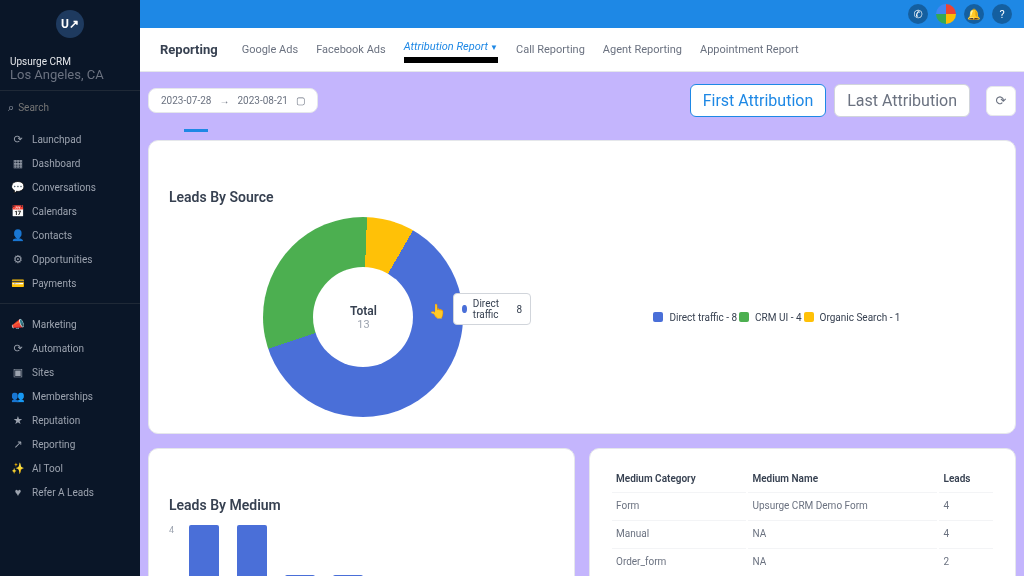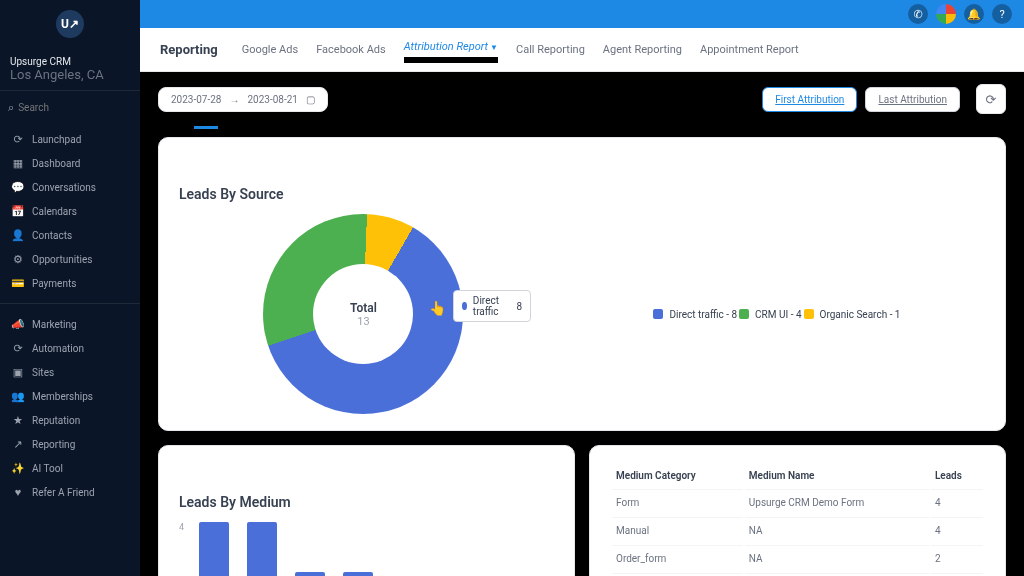--- a/index.html
+++ b/index.html
@@ -20,25 +20,25 @@
 .nav-divider { height: 1px; background: #1f2937; margin: 4px 0; }
 .main { flex: 1; display: flex; flex-direction: column; background: #fff; }
 .topbar { height: 28px; background: #1e88e5; display: flex; justify-content: flex-end; align-items: center; padding: 0 12px; gap: 8px; }
 .top-icon { width: 20px; height: 20px; border-radius: 50%; background: rgba(0,0,0,0.3); display: flex; align-items: center; justify-content: center; color: #fff; font-size: 11px; }
 .top-icon.gcolor { background: conic-gradient(#ea4335 0 90deg, #fbbc05 90deg 180deg, #34a853 180deg 270deg, #4285f4 270deg 360deg); }
 .header-tabs { display: flex; align-items: center; gap: 18px; padding: 8px 20px; border-bottom: 1px solid #e5e7eb; font-size: 11px; color: #6b7280; }
 .header-title { font-weight: 700; color: #374151; font-size: 13px; margin-right: 6px; }
 .tab { cursor: pointer; padding: 4px 0; }
 .tab.active { color: #1e88e5; border-bottom: 6px solid #000000; font-style: italic; }
 .tab .chev { font-size: 8px; margin-left: 2px; }
-.content { flex: 1; padding: 12px 18px; overflow: auto; background: #000000; }
+.content { flex: 1; padding: 12px 8px; overflow: auto; background: #c4b5fd; }
 .filter-row { display: flex; align-items: center; gap: 8px; margin-bottom: 12px; }
 .date-pill { background: #fff; border: 1px solid #e5e7eb; border-radius: 8px; padding: 6px 12px; font-size: 10px; color: #6b7280; display: flex; align-items: center; gap: 8px; }
 .spacer { flex: 1; }
-.attr-btn { border: 1px solid #1e88e5; color: #1e88e5; background: #fff; border-radius: 6px; padding: 6px 12px; font-size: 10px; cursor: pointer; text-decoration: underline; }
+.attr-btn { border: 1px solid #1e88e5; color: #1e88e5; background: #fff; border-radius: 6px; padding: 6px 12px; font-size: 16px; cursor: pointer; }
 .attr-btn.muted { border-color: #d1d5db; color: #6b7280; }
 .refresh-box { width: 30px; height: 30px; border: 1px solid #e5e7eb; border-radius: 6px; background: #fff; display: flex; align-items: center; justify-content: center; margin-left: 8px; cursor: pointer; font-size: 13px; color: #6b7280; }
 .subtabs { display: flex; gap: 24px; padding: 0 6px 8px 6px; }
 .subtab-line { width: 24px; height: 3px; background: #1e88e5; margin-left: 30px; }
 .card { background: #fff; border: 1px solid #e5e7eb; border-radius: 10px; padding: 16px 20px; margin-bottom: 14px; }
 .card-title { font-size: 14px; font-weight: 600; color: #374151; margin-bottom: 12px; margin-top: 32px; }
 .donut-row { display: flex; align-items: center; justify-content: center; gap: 40px; position: relative; }
 .donut-wrap { position: relative; width: 200px; height: 200px; }
 .donut { width: 200px; height: 200px; border-radius: 50%; }
 .donut-hole { position: absolute; top: 50px; left: 50px; width: 100px; height: 100px; background: #fff; border-radius: 50%; display: flex; flex-direction: column; align-items: center; justify-content: center; }
@@ -131,21 +131,21 @@
       <li class="nav-item">
         <span class="nav-icon">↗</span>
         <span>Reporting</span>
       </li>
       <li class="nav-item">
         <span class="nav-icon">✨</span>
         <span>AI Tool</span>
       </li>
       <li class="nav-item">
         <span class="nav-icon">♥</span>
-        <span>Refer A Friend</span>
+        <span>Refer A Leads</span>
       </li>
     </ul>
 </aside>
 
 <main class="main">
   <div class="topbar">
     <div class="top-icon">✆</div>
     <div class="top-icon gcolor"></div>
     <div class="top-icon">🔔</div>
     <div class="top-icon">?</div>

